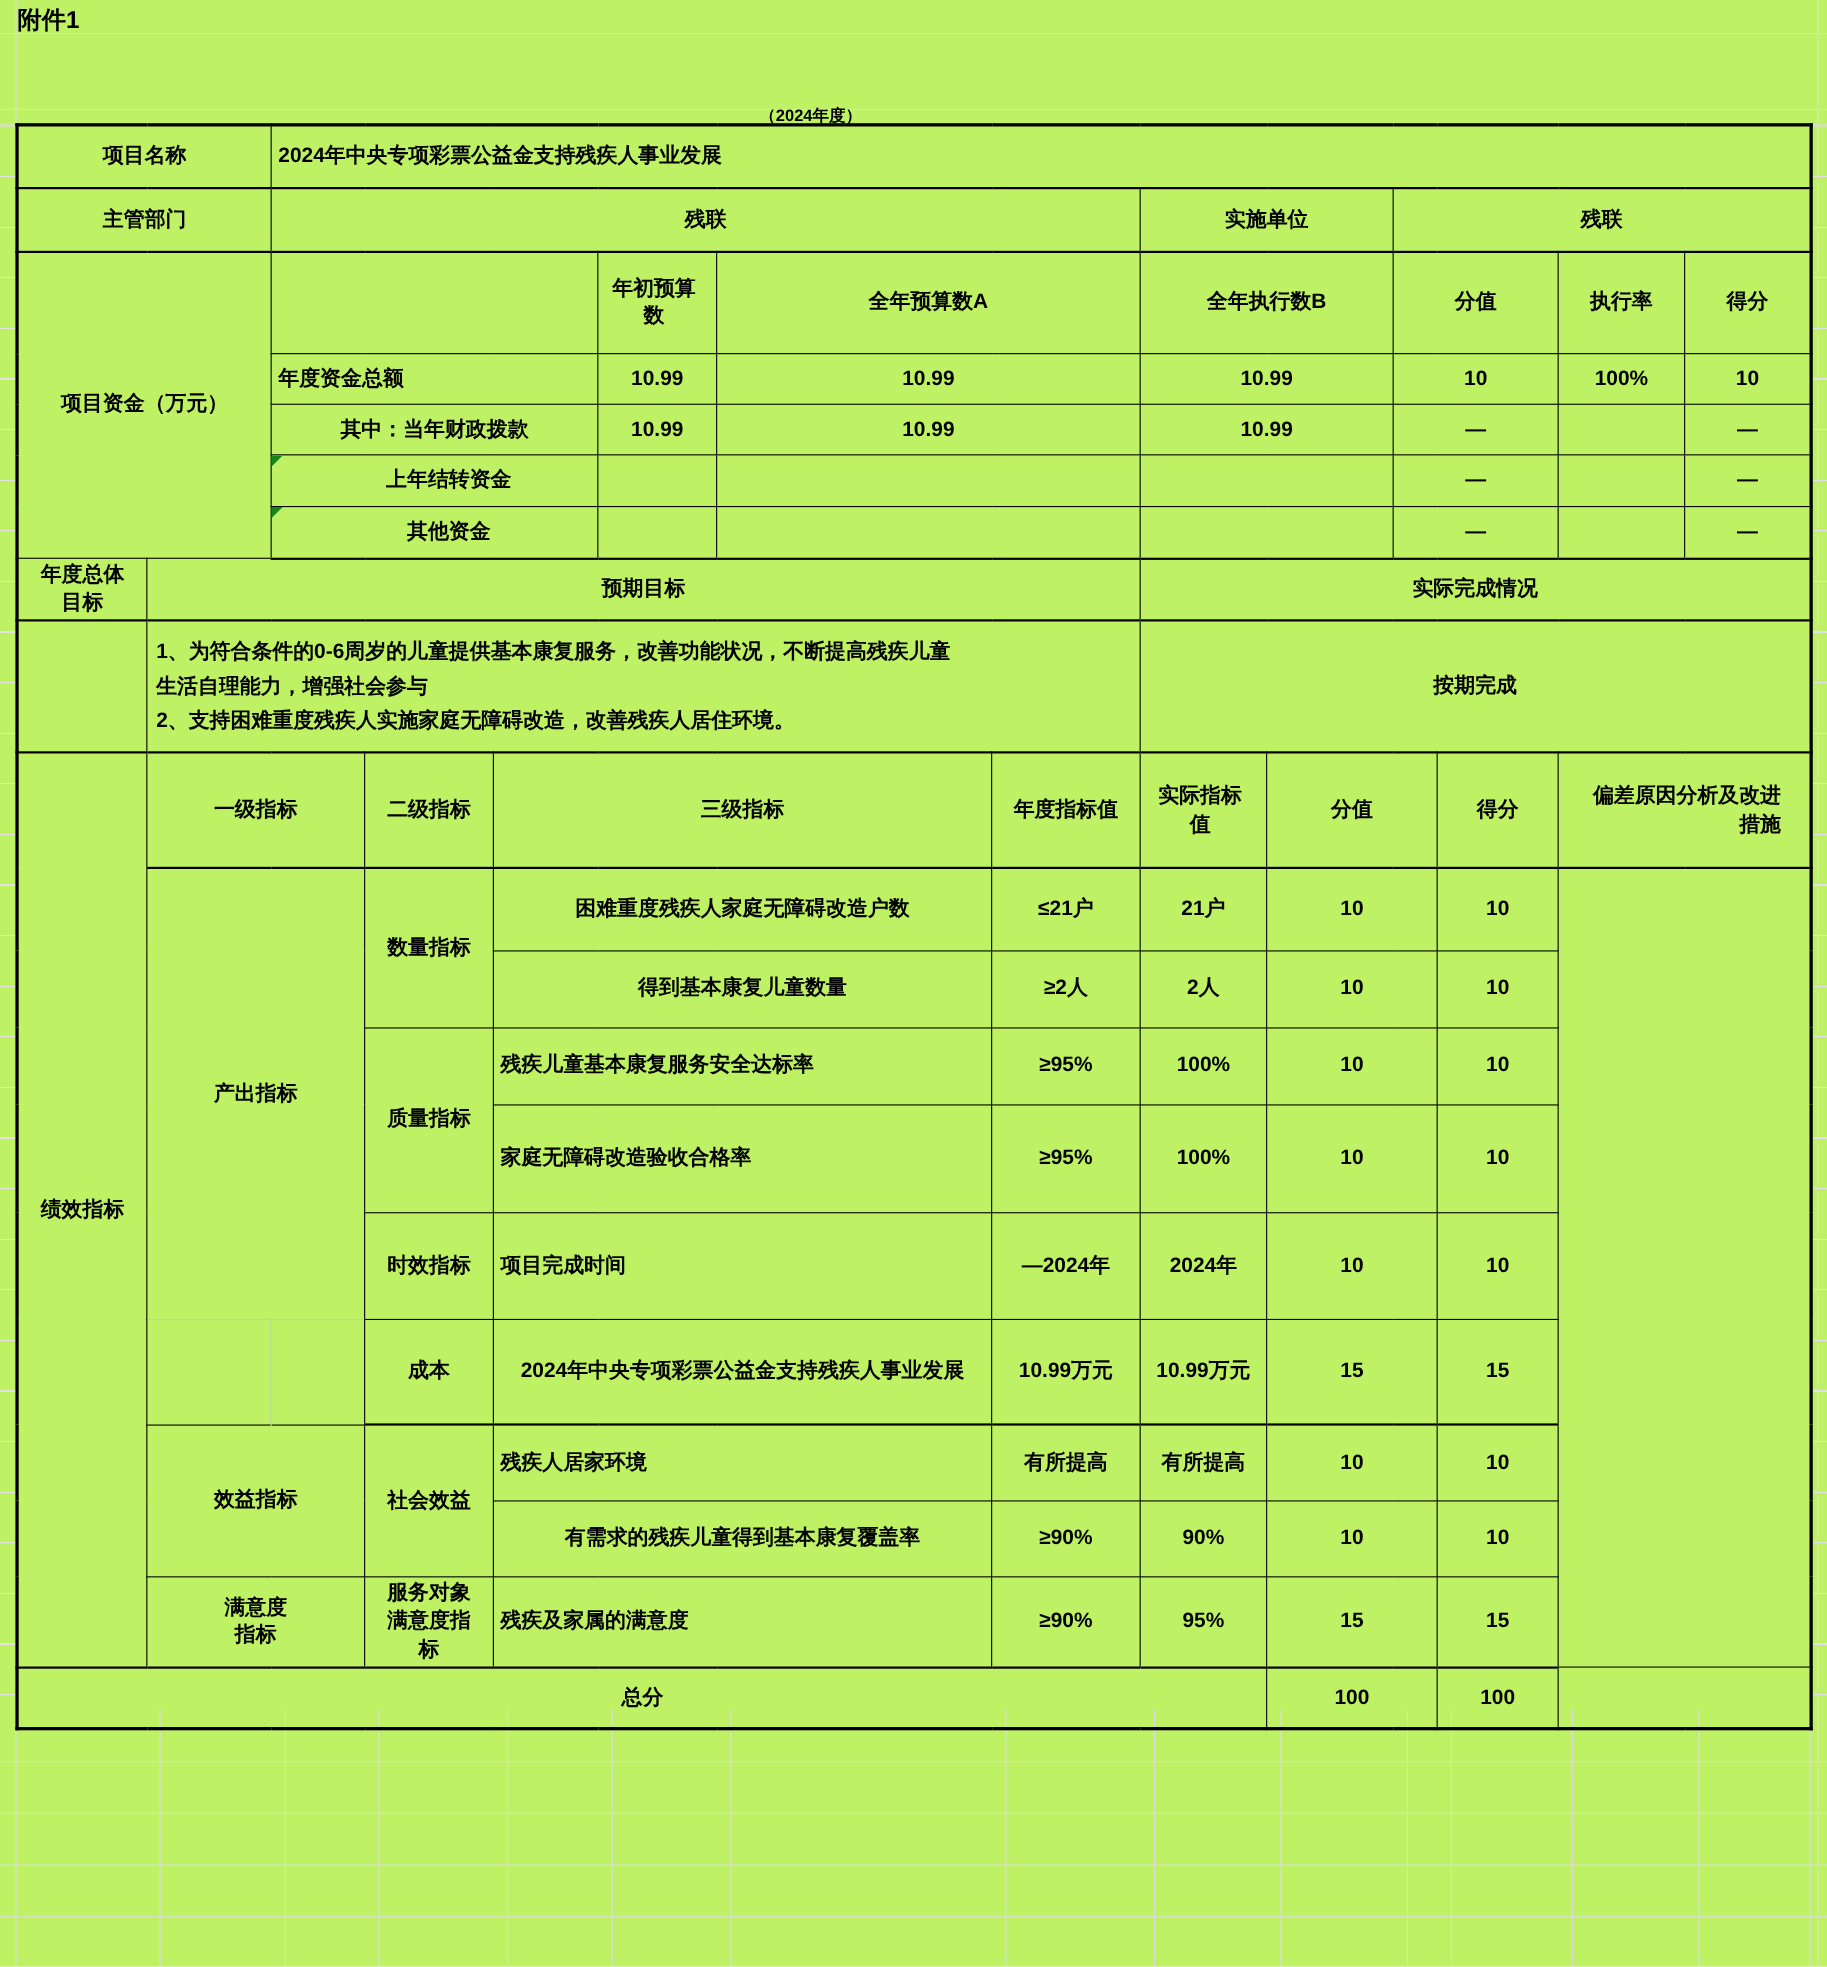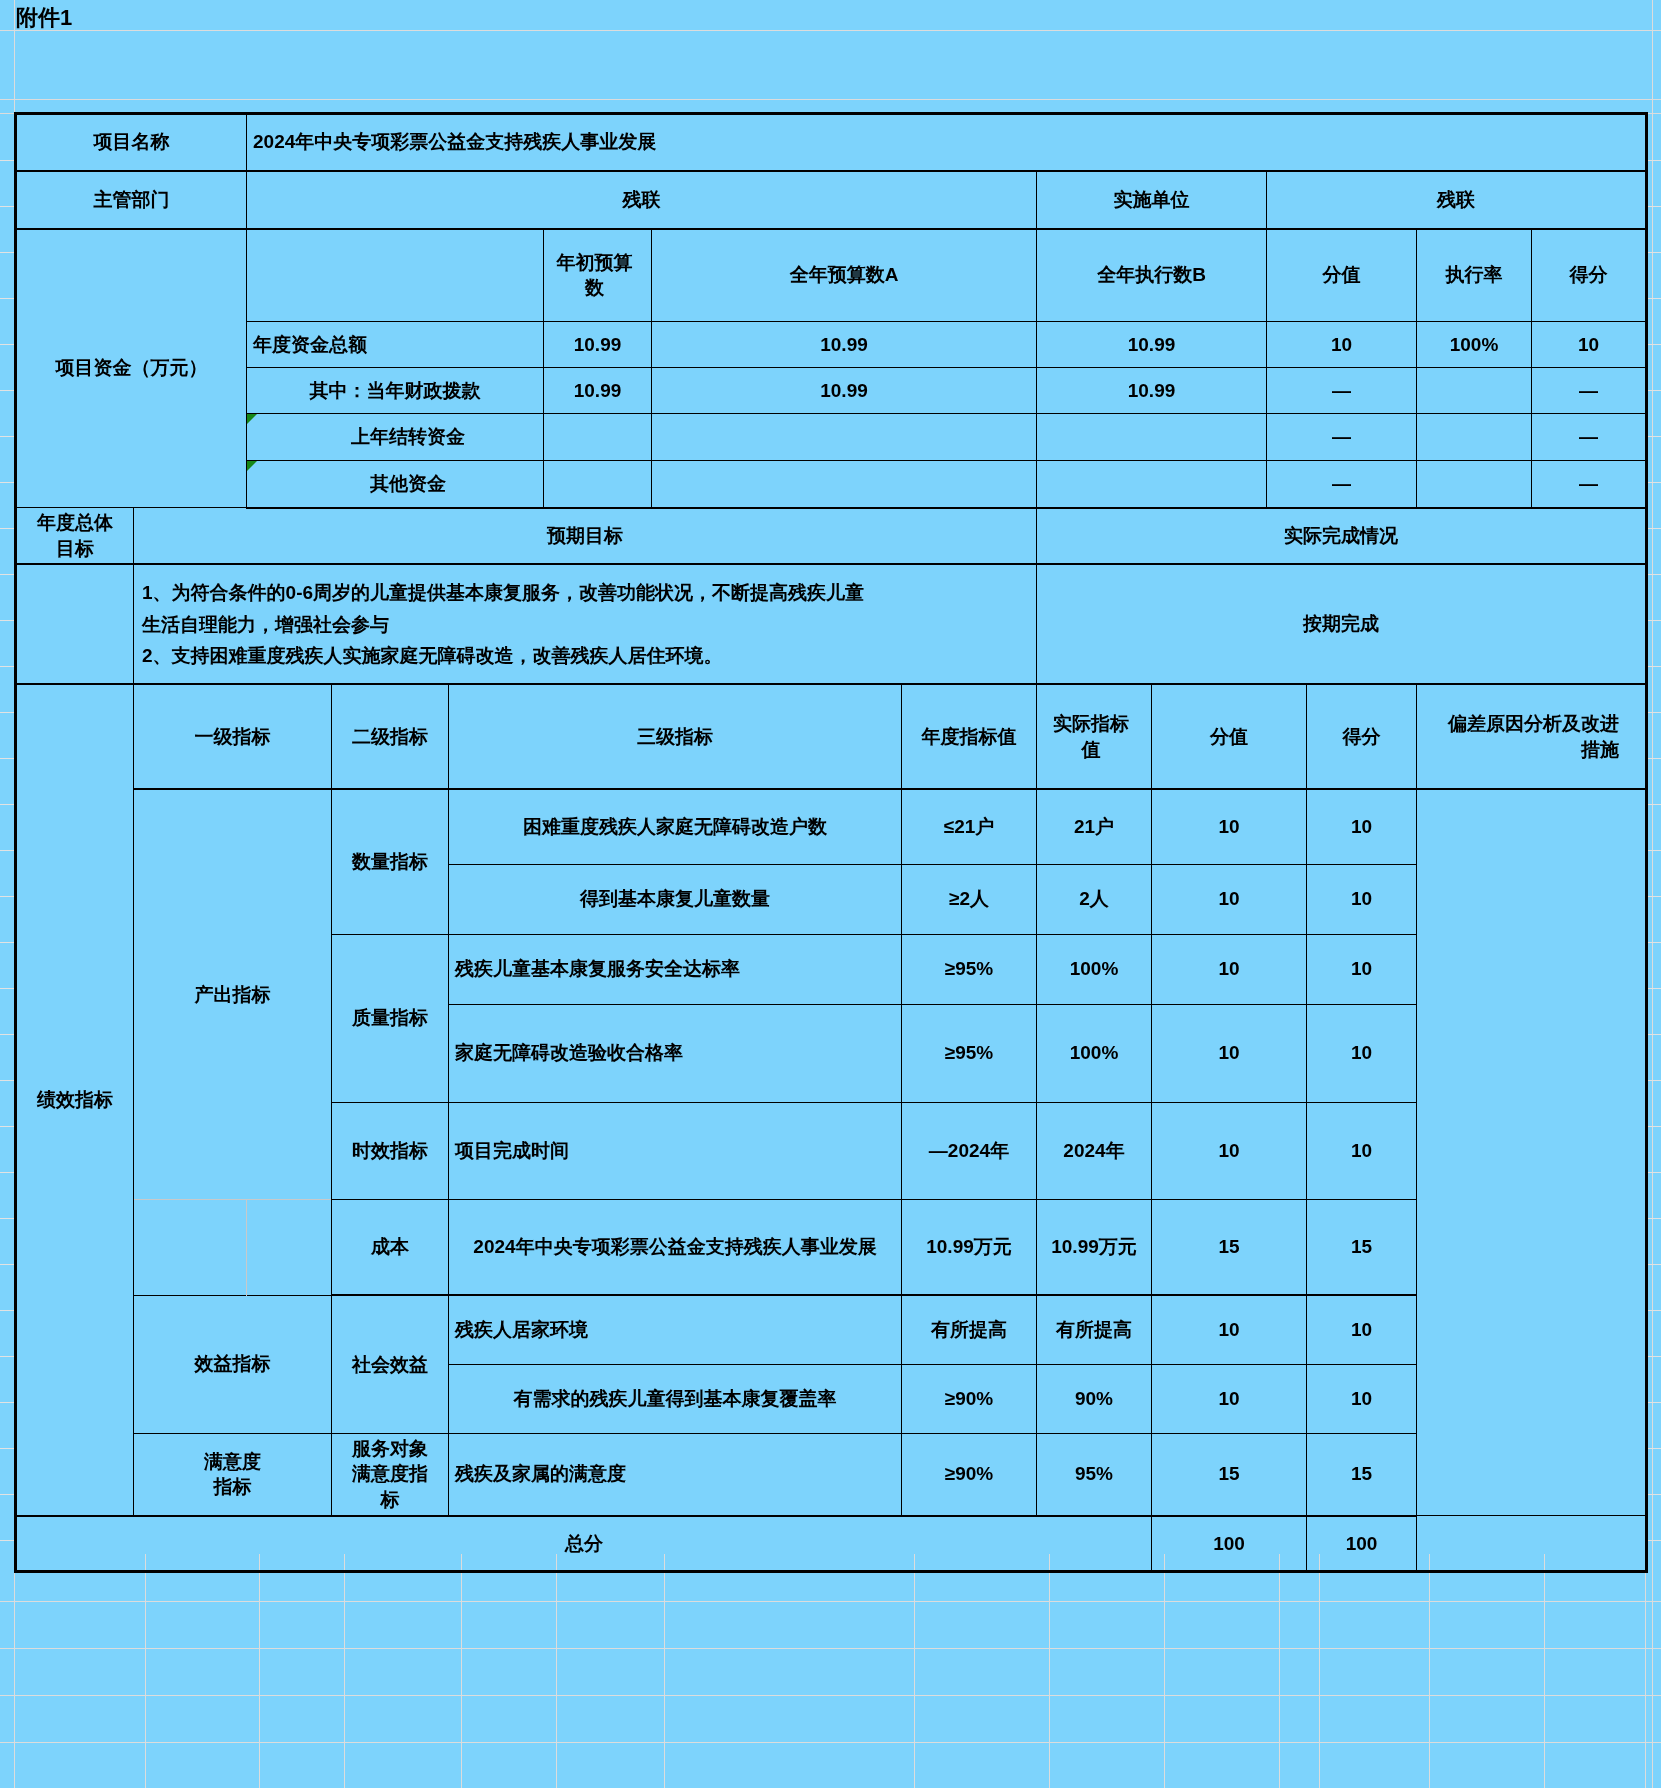--- a/index.html
+++ b/index.html
@@ -1,16 +1,16 @@
 <!DOCTYPE html>
 <html><head>
 <meta charset="utf-8">
 <style>
   html,body{margin:0;padding:0;background:#fff;}
-  .page{position:relative;width:1661px;height:1788px;background:#7dd3fc;overflow:hidden;
+  .page{position:relative;width:1661px;height:1788px;background:#bef264;overflow:hidden;
         font-family:"Liberation Sans","DejaVu Sans",sans-serif;color:#000;}
   
   .gl{position:absolute;background:#dcdcdc;z-index:0;}
   .stub-left{position:absolute;left:0;top:115px;width:14px;height:1439px;z-index:0;
       background:repeating-linear-gradient(to bottom,transparent 0 45px,#e2e2e2 45px 46px);}
   .stub-right{position:absolute;left:1648px;top:115px;width:13px;height:1439px;z-index:0;
       background:repeating-linear-gradient(to bottom,transparent 0 45px,#e2e2e2 45px 46px);}
   .attach{position:absolute;top:3px;left:16px;font-size:22px;font-weight:bold;z-index:2;}
   .title{position:absolute;top:40px;left:14px;width:1446px;text-align:center;
          font-size:44px;font-weight:bold;letter-spacing:2px;z-index:2;}
@@ -62,20 +62,21 @@
   <div class="gl" style="left:914px;top:1554px;width:1px;height:234px;"></div>
   <div class="gl" style="left:1049px;top:1554px;width:1px;height:234px;"></div>
   <div class="gl" style="left:1164px;top:1554px;width:1px;height:234px;"></div>
   <div class="gl" style="left:1279px;top:1554px;width:1px;height:234px;"></div>
   <div class="gl" style="left:1319px;top:1554px;width:1px;height:234px;"></div>
   <div class="gl" style="left:1429px;top:1554px;width:1px;height:234px;"></div>
   <div class="gl" style="left:1544px;top:1554px;width:1px;height:234px;"></div>
   <div class="gl" style="left:1645px;top:1554px;width:1px;height:234px;"></div>
 
   <div class="attach">附件1</div>
+  <div class="subtitle">（2024年度）</div>
 
   <table class="sheet">
     <colgroup>
       <col style="width:118px">
         <col style="width:113px">
         <col style="width:85px">
       <col style="width:117px">
         <col style="width:95px">
         <col style="width:108px">
       <col style="width:250px">

